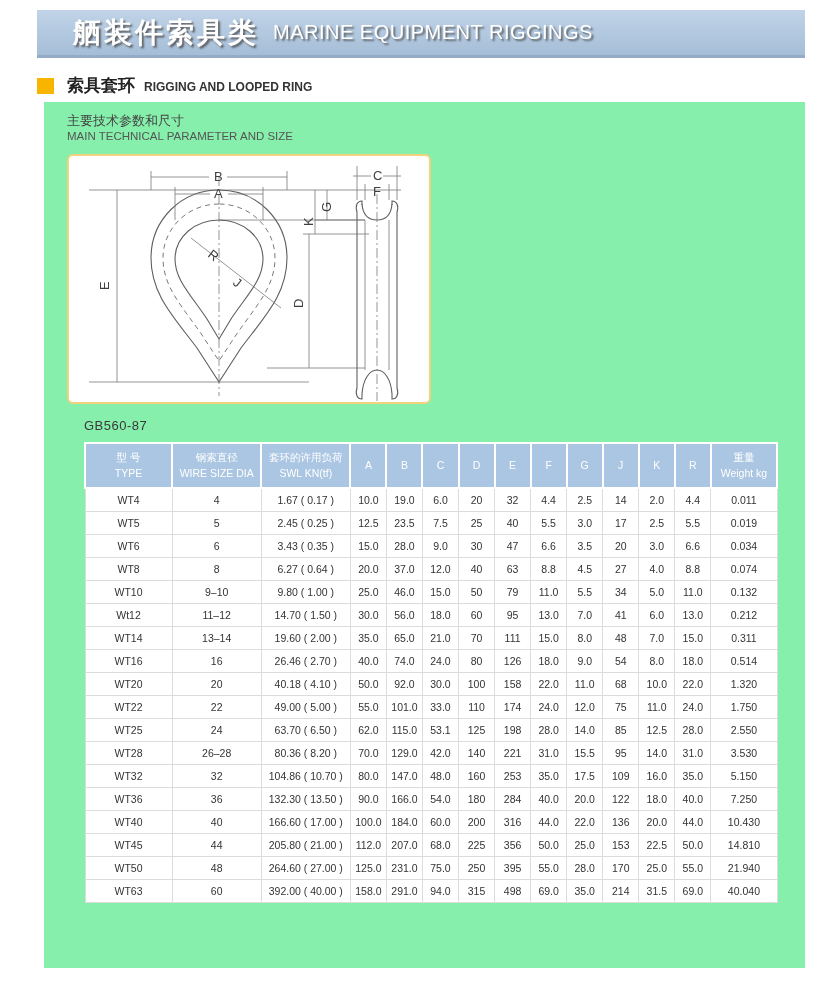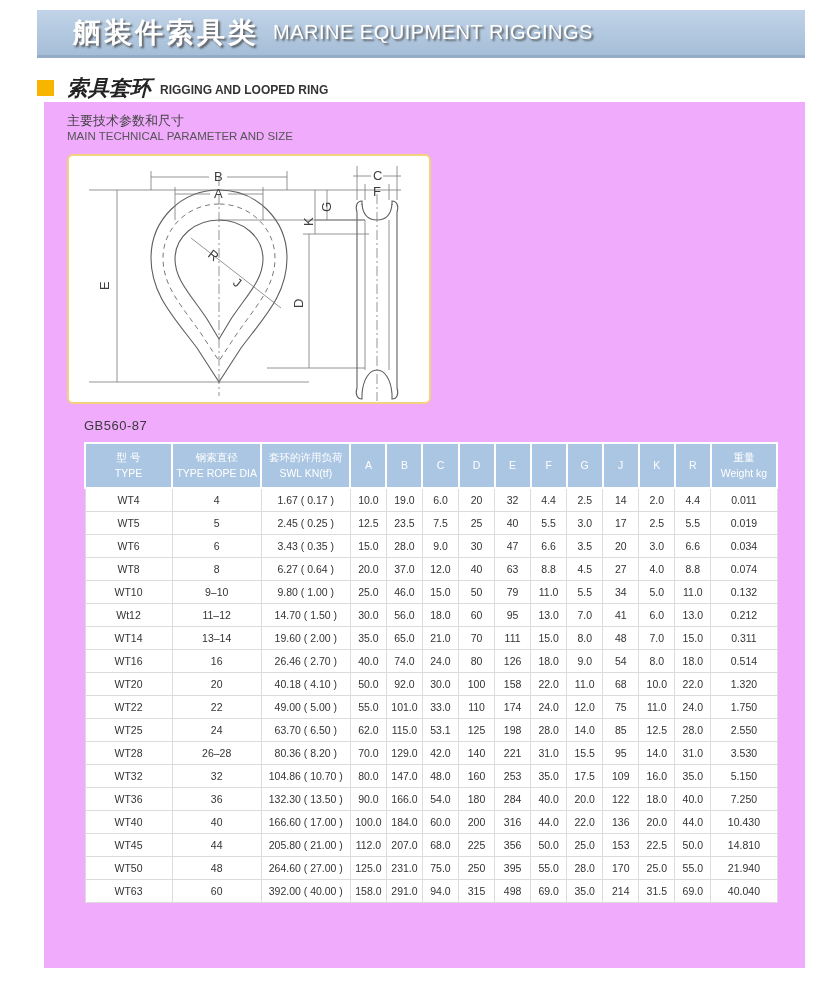--- a/index.html
+++ b/index.html
@@ -18,24 +18,24 @@
     font-size:28px;font-weight:bold;color:#ffffff;letter-spacing:3px;
     text-shadow:2px 2px 2px rgba(80,80,80,.85);white-space:nowrap;
   }
   .banner-en{
     font-size:20px;font-weight:normal;color:#ffffff;margin-left:14px;letter-spacing:.5px;
     text-shadow:2px 2px 2px rgba(80,80,80,.85);white-space:nowrap;
   }
   
   .section-title{position:absolute;left:37px;top:74px;display:flex;align-items:center;}
   .bullet{width:17px;height:16px;background:#f7b500;flex:0 0 auto;}
-  .sec-zh{font-size:21px;font-weight:bold;color:#222;margin-left:13px;white-space:nowrap;font-style:italic;}
+  .sec-zh{font-size:17px;font-weight:bold;color:#222;margin-left:13px;white-space:nowrap;}
   .sec-en{font-size:12px;font-weight:bold;color:#333;margin-left:9px;padding-top:3px;white-space:nowrap;}
   
-  .panel{position:absolute;left:44px;top:102px;width:761px;height:866px;background:#f0abfc;}
+  .panel{position:absolute;left:44px;top:102px;width:761px;height:866px;background:#86efac;}
   .param-zh{position:absolute;left:23px;top:10px;font-size:13px;color:#444;}
   .param-en{position:absolute;left:23px;top:28px;font-size:11.5px;color:#555;}
   .drawing-box{
     position:absolute;left:23px;top:52px;width:360px;height:246px;
     background:#fff;border:2px solid #f3d27d;border-radius:6px;
   }
   .gb{position:absolute;left:40px;top:316px;font-size:13px;color:#3a3a3a;letter-spacing:.5px;}
   
   table.spec{
     position:absolute;left:40px;top:340px;width:694px;
@@ -163,21 +163,21 @@
         <col style="width: 66px;">
       </colgroup>
     <thead>
         <tr>
           <th>
             <div>型 号</div>
             <div>TYPE</div>
           </th>
           <th>
             <div>钢索直径</div>
-            <div>TYPE ROPE DIA</div>
+            <div>WIRE SIZE DIA</div>
           </th>
           <th>
             <div>套环的许用负荷</div>
             <div>SWL KN(tf)</div>
           </th>
           <th>A</th>
           <th>B</th>
           <th>C</th>
           <th>D</th>
           <th>E</th>

